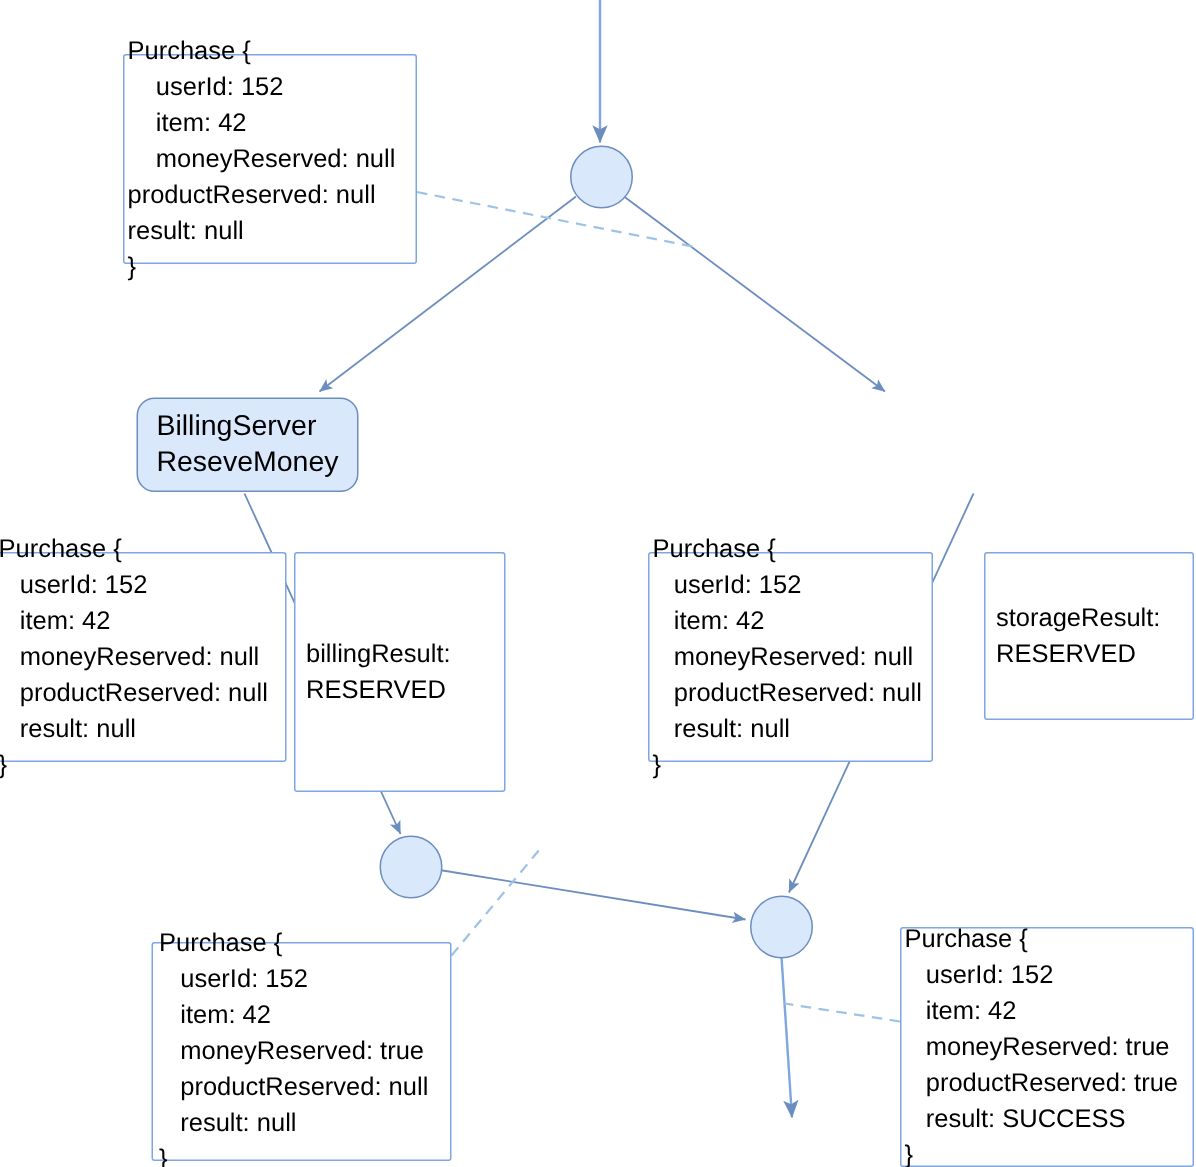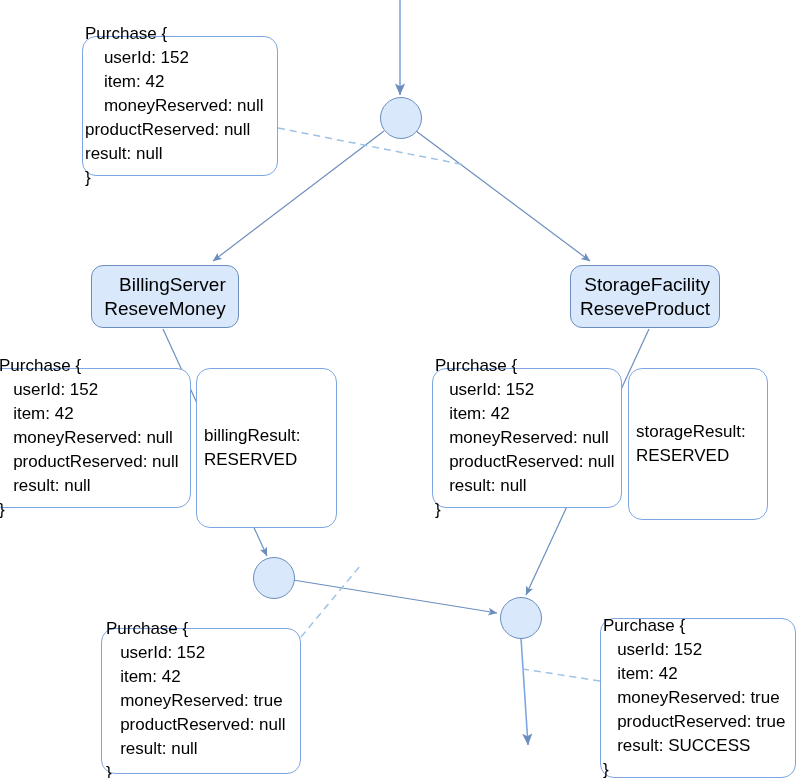--- a/index.html
+++ b/index.html
@@ -30,32 +30,32 @@
     box-sizing: border-box;
   }
   
   .service {
     background: #dae8fc;
     border: 1px solid #6c8ebf;
     border-radius: 12px;
     display: flex;
     align-items: center;
     justify-content: center;
-    text-align: right;
+    text-align: left;
     font-size: 19px;
     color: #000000;
     line-height: 1.22;
     white-space: pre-line;
     z-index: 5;
   }
   
   .statebox {
     background: #ffffff;
     border: 1px solid #7ea6e0;
-    border-radius: 14px;
+    border-radius: 2px;
     z-index: 4;
   }
   .statebox .txt {
     position: absolute;
     left: 2px;
     top: 50%;
     transform: translateY(-50%);
     width: 300px;
     font-size: 17px;
     color: #000000;
@@ -131,21 +131,21 @@
   <div class="node statebox" style="left:432px; top:368px; width:190px; height:140px;">
     <div class="txt" style="left:2px;">Purchase {
    userId: 152
    item: 42
    moneyReserved: null
    productReserved: null
    result: null
 }</div>
   </div>
 
-  <div class="node statebox pad" style="left:628px; top:368px; width:140px; height:152px;">
+  <div class="node statebox pad" style="left:656px; top:368px; width:140px; height:112px;">
     <div class="txt" style="left:7px;">storageResult:
 RESERVED</div>
   </div>
 
   <div class="node statebox" style="left:101px; top:628px; width:200px; height:146px;">
     <div class="txt" style="left:4px;">Purchase {
    userId: 152
    item: 42
    moneyReserved: true
    productReserved: null
@@ -161,22 +161,18 @@
    productReserved: true
    result: SUCCESS
 }</div>
   </div>
 
   <div class="node service" style="left:91px; top:265px; width:148px; height:63px;">
     <span>BillingServer
 ReseveMoney</span>
   </div>
 
-  <div class="node service" style="left:570px; top:265px; width:150px; height:63px;">
-    <span>StorageFacility
-ReseveProduct</span>
-  </div>
 
   <div class="circle" style="left:380px; top:97px; width:40px; height:40px;"></div>
   <div class="circle" style="left:253px; top:557px; width:40px; height:40px;"></div>
   <div class="circle" style="left:500px; top:597px; width:40px; height:40px;"></div>
 
 </div>
 
 </body></html>

